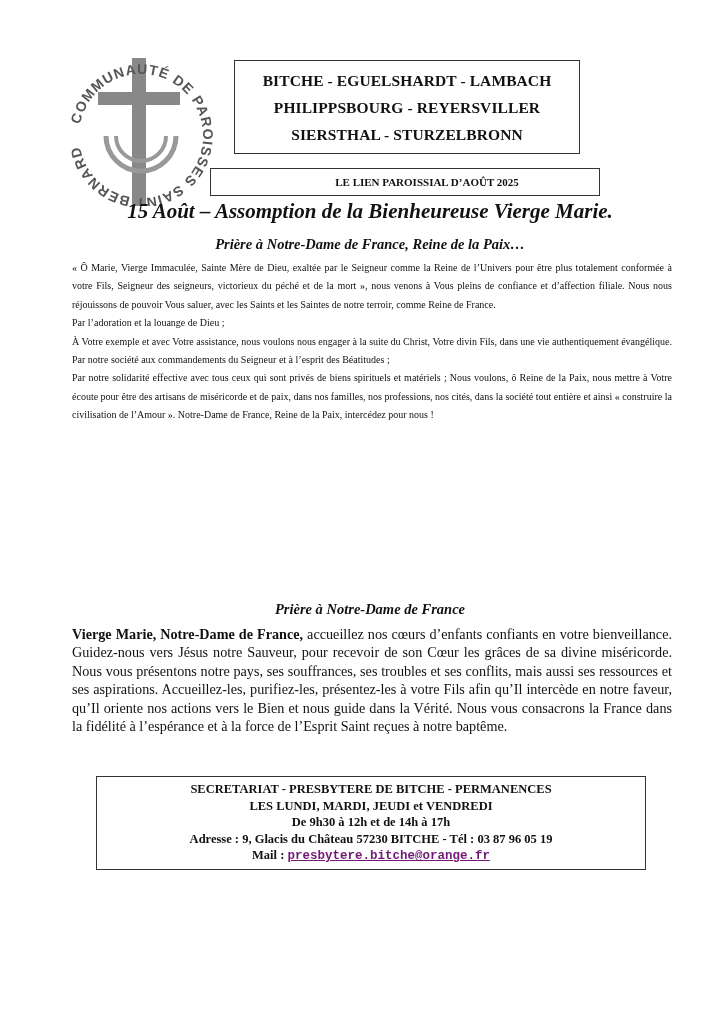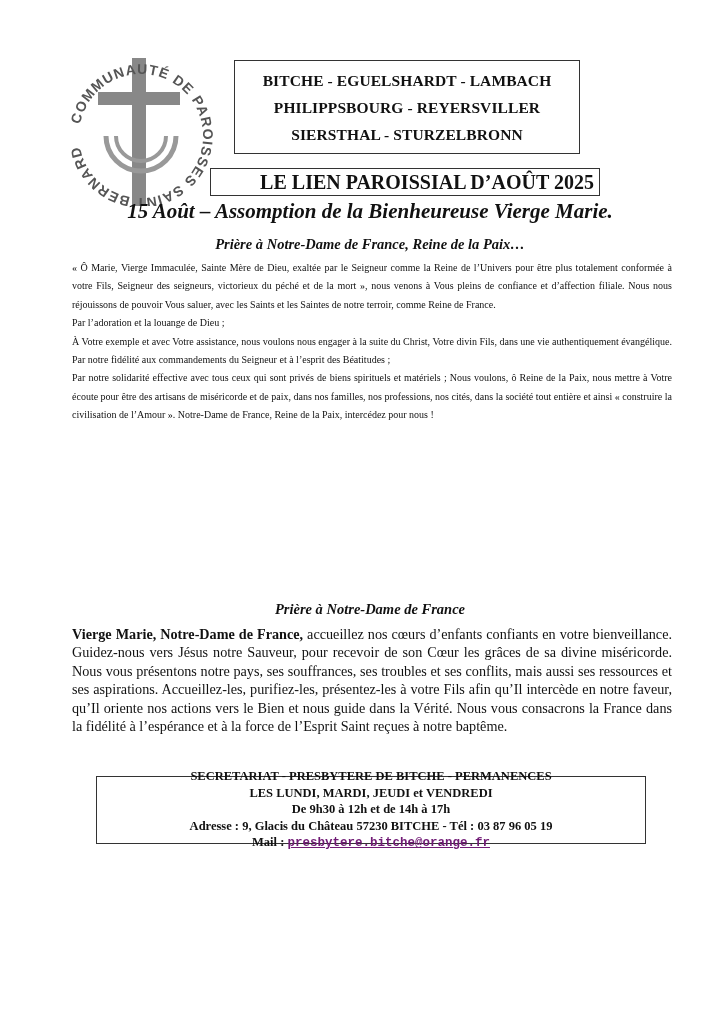--- a/index.html
+++ b/index.html
@@ -13,42 +13,42 @@
     .header-box {
       position: absolute; left: 234px; top: 60px; width: 346px; height: 94px;
       border: 1.5px solid #333; box-sizing: border-box;
       display: flex; flex-direction: column; align-items: center; justify-content: center;
       font-weight: bold; font-size: 15.5px; line-height: 27px; letter-spacing: 0.1px;
     }
     .title-box {
       position: absolute; left: 210px; top: 168px; width: 390px; height: 28px;
       border: 1.5px solid #333; box-sizing: border-box;
       display: flex; align-items: center; justify-content: center;
-      font-weight: bold; font-size: 20px; padding-left: 44px;
+      font-weight: bold; font-size: 11px; padding-left: 44px;
     }
     .feast {
       position: absolute; left: 60px; top: 197px; width: 620px; text-align: center;
       font-weight: bold; font-style: italic; font-size: 21px; line-height: 28px;
     }
     .section-title {
       position: absolute; left: 60px; width: 620px; text-align: center;
       font-weight: bold; font-style: italic; font-size: 14.5px;
     }
     .prayer {
       position: absolute; left: 72px; width: 600px; font-size: 10px; line-height: 18.4px;
       text-align: justify;
     }
     .prayer p { margin: 0; }
     .prayer2 {
       position: absolute; left: 72px; top: 625px; width: 600px; font-size: 14.2px; line-height: 18.4px;
       text-align: justify;
     }
     .prayer2 p { margin: 0; }
     .footer-box {
-      position: absolute; left: 96px; top: 776px; width: 550px; height: 68px;
+      position: absolute; left: 96px; top: 776px; width: 550px; height: 94px;
       border: 1.5px solid #333; box-sizing: border-box;
       display: flex; flex-direction: column; align-items: center; justify-content: center;
       font-weight: bold; font-size: 12.5px; line-height: 16.5px;
     }
     .footer-box a { color: #701a75; text-decoration: underline; font-family: Liberation Mono, monospace; }
   </style>
 </head>
 <body>
 
 <div class="logo">
@@ -75,21 +75,21 @@
 <div class="title-box">LE LIEN PAROISSIAL D’AOÛT 2025</div>
 
 <div class="feast">15 Août – Assomption de la Bienheureuse Vierge Marie.</div>
 
 <div class="section-title" style="top:236px;">Prière à Notre-Dame de France, Reine de la Paix…</div>
 
 <div class="prayer" style="top:259px;">
   <p>« Ô Marie, Vierge Immaculée, Sainte Mère de Dieu, exaltée par le Seigneur comme la Reine de l’Univers pour être plus totalement conformée à votre Fils, Seigneur des seigneurs, victorieux du péché et de la mort », nous venons à Vous pleins de confiance et d’affection filiale. Nous nous réjouissons de pouvoir Vous saluer, avec les Saints et les Saintes de notre terroir, comme Reine de France.</p>
   <p>Par l’adoration et la louange de Dieu ;</p>
   <p style="text-align-last: justify;">À Votre exemple et avec Votre assistance, nous voulons nous engager à la suite du Christ, Votre divin Fils, dans une vie authentiquement évangélique.</p>
-  <p>Par notre fidélité aux commandements du Seigneur et à l’esprit des Béatitudes ;</p>
+  <p>Par notre société aux commandements du Seigneur et à l’esprit des Béatitudes ;</p>
   <p>Par notre solidarité effective avec tous ceux qui sont privés de biens spirituels et matériels ; Nous voulons, ô Reine de la Paix, nous mettre à Votre écoute pour être des artisans de miséricorde et de paix, dans nos familles, nos professions, nos cités, dans la société tout entière et ainsi « construire la civilisation de l’Amour ». Notre-Dame de France, Reine de la Paix, intercédez pour nous !</p>
 </div>
 
 <div class="section-title" style="top:601px;">Prière à Notre-Dame de France</div>
 
 <div class="prayer2">
   <p><b>Vierge Marie, Notre-Dame de France,</b><span> accueillez nos cœurs d’enfants confiants en votre bienveillance. Guidez-nous vers Jésus notre Sauveur, pour recevoir de son Cœur les grâces de sa divine miséricorde. Nous vous présentons notre pays, ses souffrances, ses troubles et ses conflits, mais aussi ses ressources et ses aspirations. Accueillez-les, purifiez-les, présentez-les à votre Fils afin qu’Il intercède en notre faveur, qu’Il oriente nos actions vers le Bien et nous guide dans la Vérité. Nous vous consacrons la France dans la fidélité à l’espérance et à la force de l’Esprit Saint reçues à notre baptême.</span></p>
 </div>
 
 <div class="footer-box">

